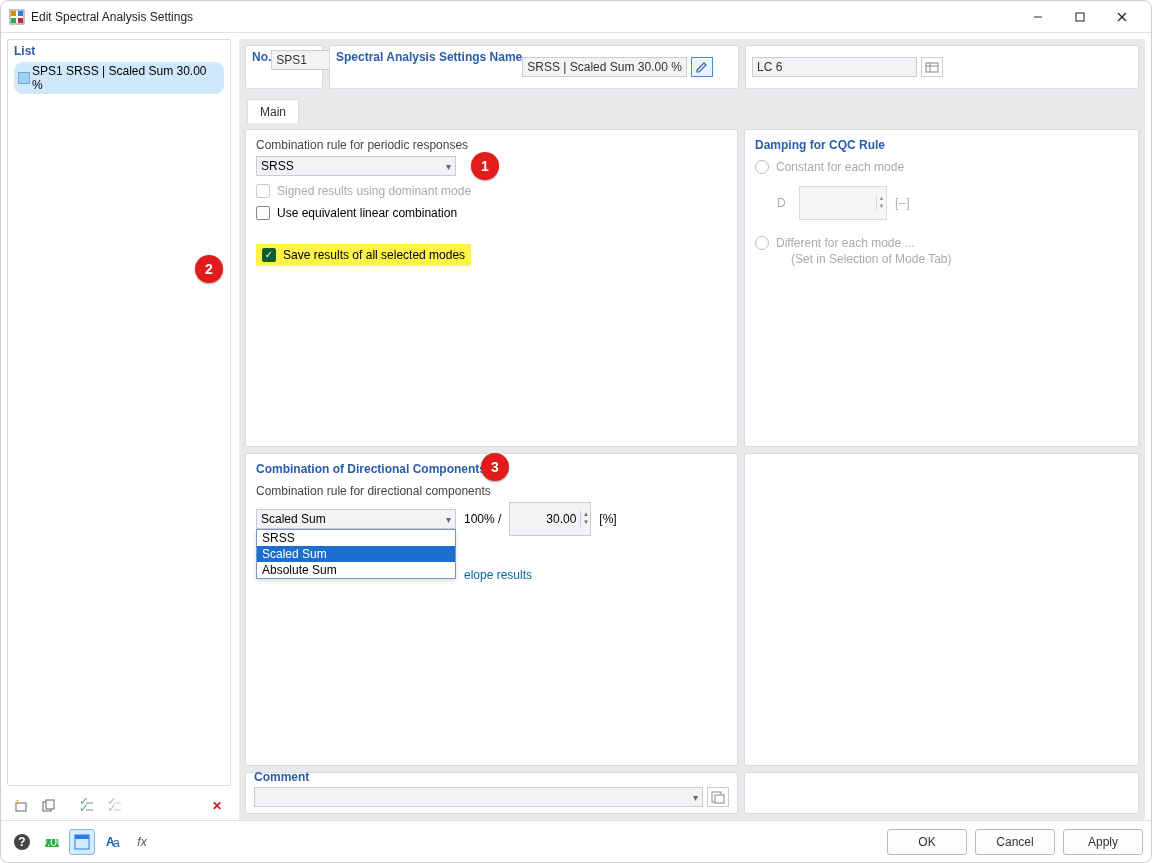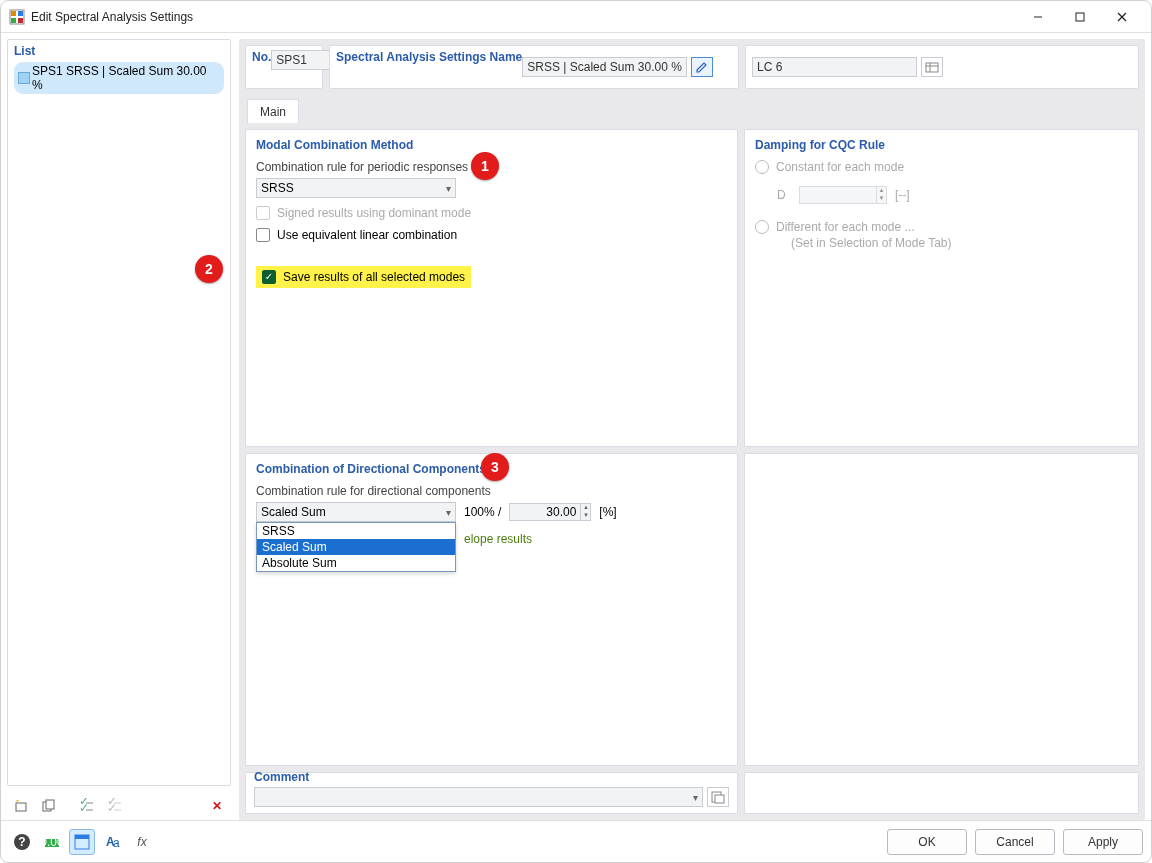--- a/index.html
+++ b/index.html
@@ -41,21 +41,21 @@
 .tab-strip { height: 28px; display: flex; align-items: flex-end; padding-left: 2px; }
 .tab { background: #fff; border: 1px solid #d8dce2; border-bottom: none; padding: 5px 12px 4px; border-radius: 2px 2px 0 0; color: #333; }
 
 
 .main-grid { flex: 1; display: grid; grid-template-columns: 1fr 395px; grid-template-rows: 318px 1fr 42px; gap: 6px; min-height: 0; }
 .card { border: 1px solid #d8dce2; background: #fff; border-radius: 2px; padding: 8px 10px; position: relative; }
 .section-title { color: #2b5caa; font-weight: 600; margin-bottom: 8px; }
 .field-label { color: #444; margin-bottom: 4px; }
 .select { height: 20px; border: 1px solid #c9cdd3; background: #f2f3f5; display: flex; align-items: center; padding: 0 4px; justify-content: space-between; cursor: pointer; }
 .select .chev { color: #666; font-size: 10px; }
-.numbox { height: 18px; border: 1px solid #c9cdd3; background: #f2f3f5; display: flex; align-items: center; }
+.numbox { height: 34px; border: 1px solid #c9cdd3; background: #f2f3f5; display: flex; align-items: center; }
 .numbox span.val { flex: 1; text-align: right; padding-right: 4px; }
 .numbox .spin { width: 10px; display: flex; flex-direction: column; border-left: 1px solid #c9cdd3; }
 .numbox .spin div { height: 8px; font-size: 6px; line-height: 6px; text-align: center; color: #666; }
 .check-row { display: flex; align-items: center; gap: 7px; margin-top: 8px; }
 .cbox { width: 14px; height: 14px; border: 1px solid #888; border-radius: 2px; background: #fff; display: flex; align-items: center; justify-content: center; }
 .cbox.checked { background: #0b5f2e; border-color: #0b5f2e; }
 .cbox.checked::after { content: "✓"; color: #fff; font-size: 10px; line-height: 10px; }
 .cbox.disabled { border-color: #ccc; }
 .save-hl { background: #fff34a; padding: 4px 6px; display: inline-flex; align-items: center; gap: 7px; margin-top: 24px; }
 .radio-row { display: flex; align-items: center; gap: 7px; margin-bottom: 12px; }
@@ -75,21 +75,21 @@
 .comment-row .iconbtn { vertical-align: top; }
 
 
 .footer-buttons { margin-left: auto; display: flex; gap: 8px; }
 .pushbtn { height: 26px; min-width: 80px; border: 1px solid #b6b9bf; background: #fdfdfe; border-radius: 3px; padding: 0 14px; cursor: pointer; display: flex; align-items: center; justify-content: center; color: #333; }
 
 .bottom-bar .tbtn svg { display: block; }
 .bottom-bar .tbtn { width: 26px; height: 26px; }
 .bottom-bar .tbtn.hl { background: #d4ecff; border: 1px solid #89b8e6; }
 
-.grey-hint { color: #4d7c0f; position: absolute; }
+.grey-hint { color: #0369a1; position: absolute; margin-top: 36px; }
 </style>
 </head>
 <body>
 
 <div class="titlebar">
   <span class="app-icon">
     <svg width="16" height="16" viewBox="0 0 16 16">
         <rect x="1" y="1" width="14" height="14" fill="#fff" stroke="#888"></rect>
         <rect x="2" y="2" width="5" height="5" fill="#e08a00"></rect>
         <rect x="9" y="2" width="5" height="5" fill="#2c7de0"></rect>
@@ -198,21 +198,20 @@
         </div>
       </div>
 
       <div class="tab-strip">
         <div class="tab">Main</div>
       </div>
 
       <div class="main-grid">
 
         <div class="card">
-          <div class="section-title">Modal Combination Method</div>
           <div class="field-label">Combination rule for periodic responses</div>
           <div class="select" style="width:200px">
             <span>SRSS</span>
             <span class="chev">▾</span>
           </div>
           <div class="bubble" style="top:22px;left:225px">1</div>
           <div class="check-row muted">
             <div class="cbox disabled"></div>
             <span>Signed results using dominant mode</span>
           </div>

